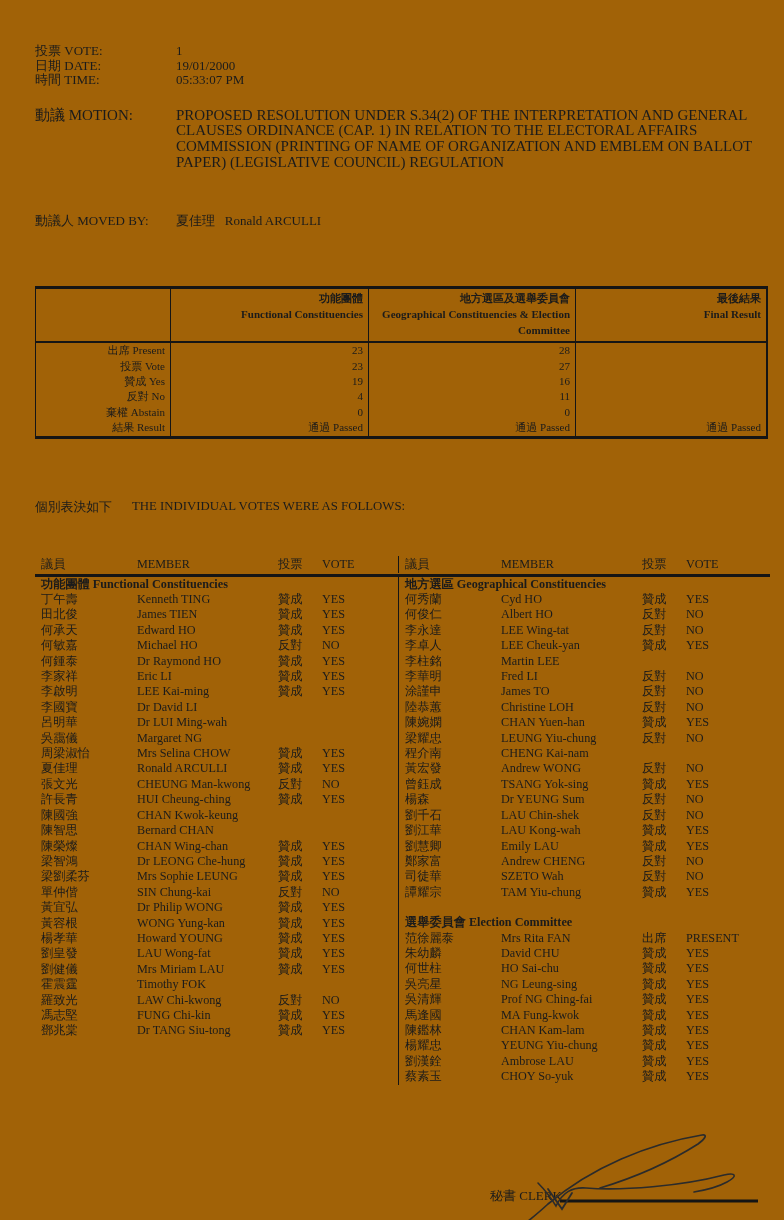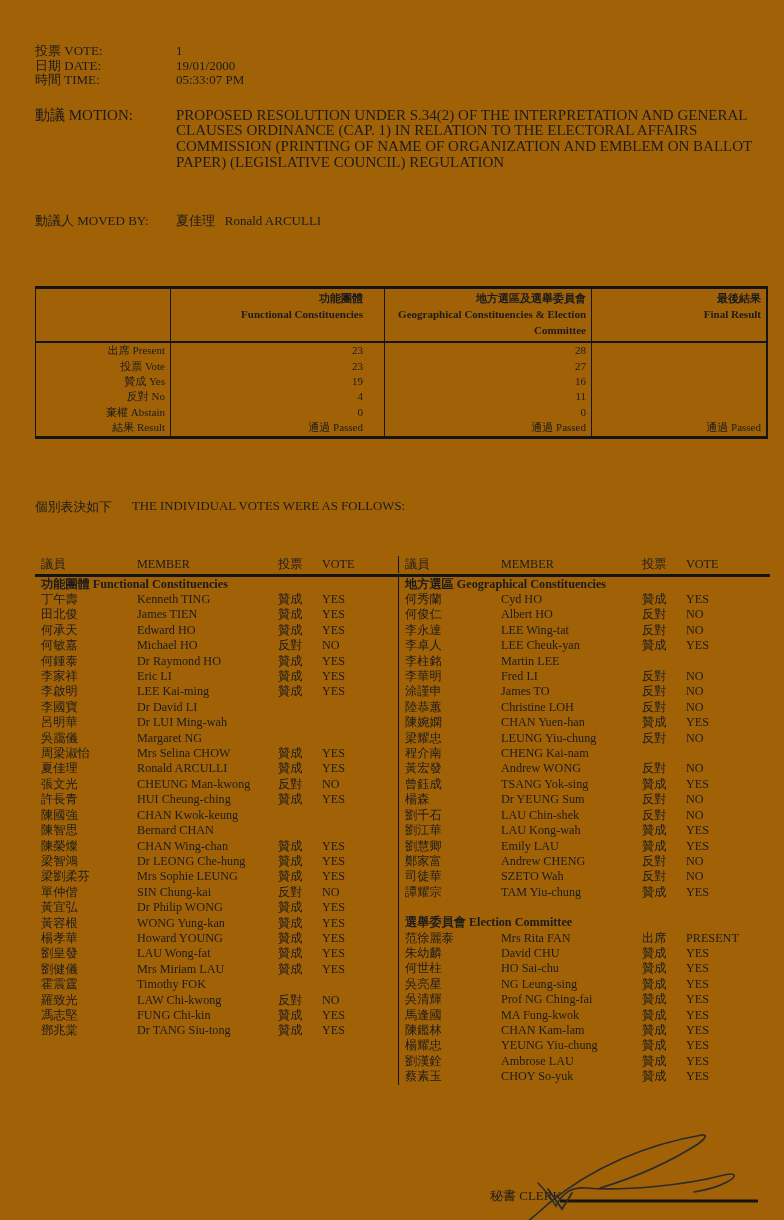--- a/index.html
+++ b/index.html
@@ -31,21 +31,21 @@
     margin-top:56px; width:733px;
     border-left:1px solid #151515; border-right:2px solid #151515;
     border-top:3px solid #151515; border-bottom:3px solid #151515;
     font-size:11px;
     text-align:right;
   }
   .sum-header { display:flex; border-bottom:2px solid #151515; font-weight:bold; }
   .sum-hcell { padding:1px 5px; line-height:16px; min-height:52px; }
   .sum-c1 { width:134px; }
   .sum-c2 { width:198px; border-left:1px solid #151515; }
-  .sum-c3 { width:207px; border-left:1px solid #151515;margin-left:16px; }
+  .sum-c3 { width:207px; border-left:1px solid #151515; }
   .sum-c4 { flex:1; border-left:1px solid #151515; }
   .sum-row { display:flex; line-height:15.4px; }
   .sum-cell { padding:0 5px; }
   .sum-body div.sum-row:nth-of-type(3) .sum-cell.sum-c1,
   .sum-body div.sum-row:nth-of-type(4) .sum-cell.sum-c1,
   .sum-body div.sum-row:nth-of-type(5) .sum-cell.sum-c1 { padding-left:39px; }
 
   
   .iv-title { display:flex; margin-top:60px; font-size:12.8px; }
   .iv-title-zh { width:97px; }

